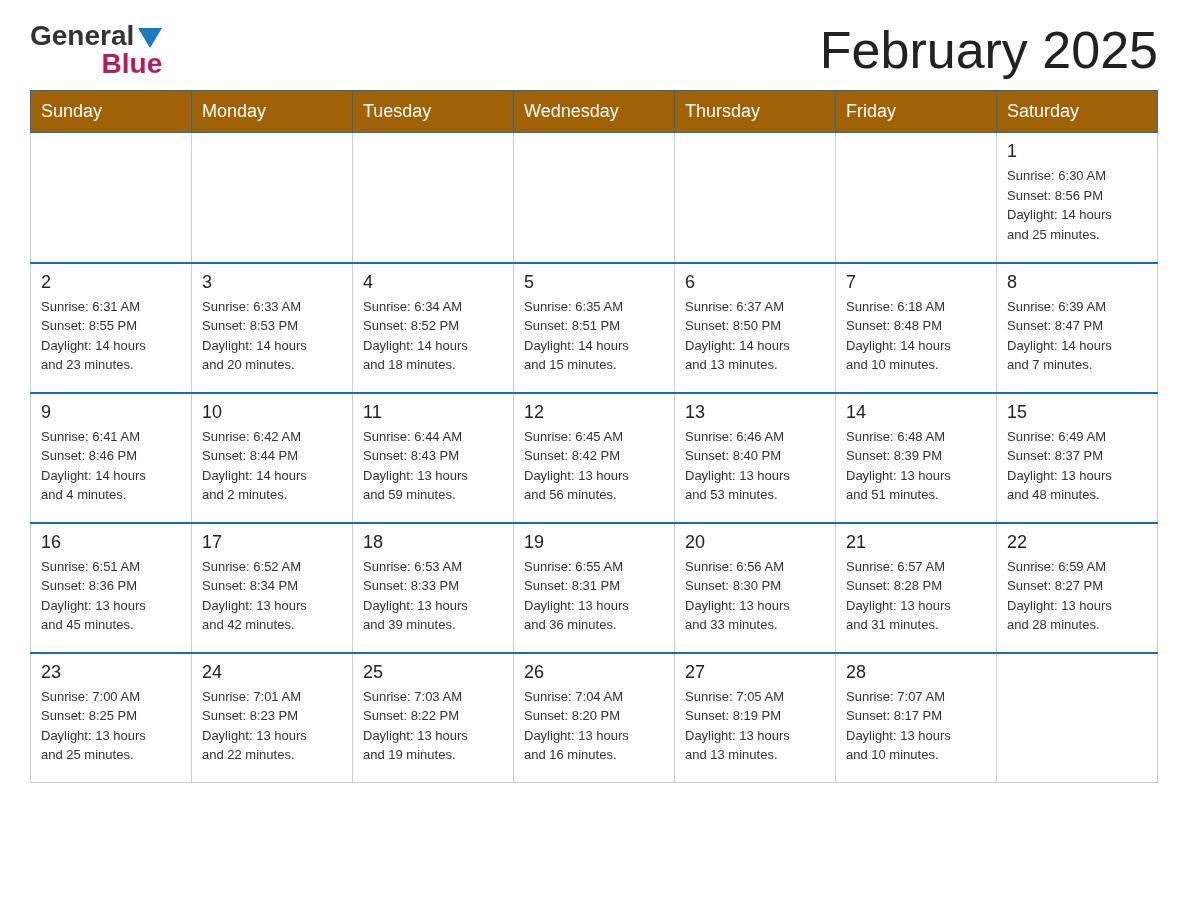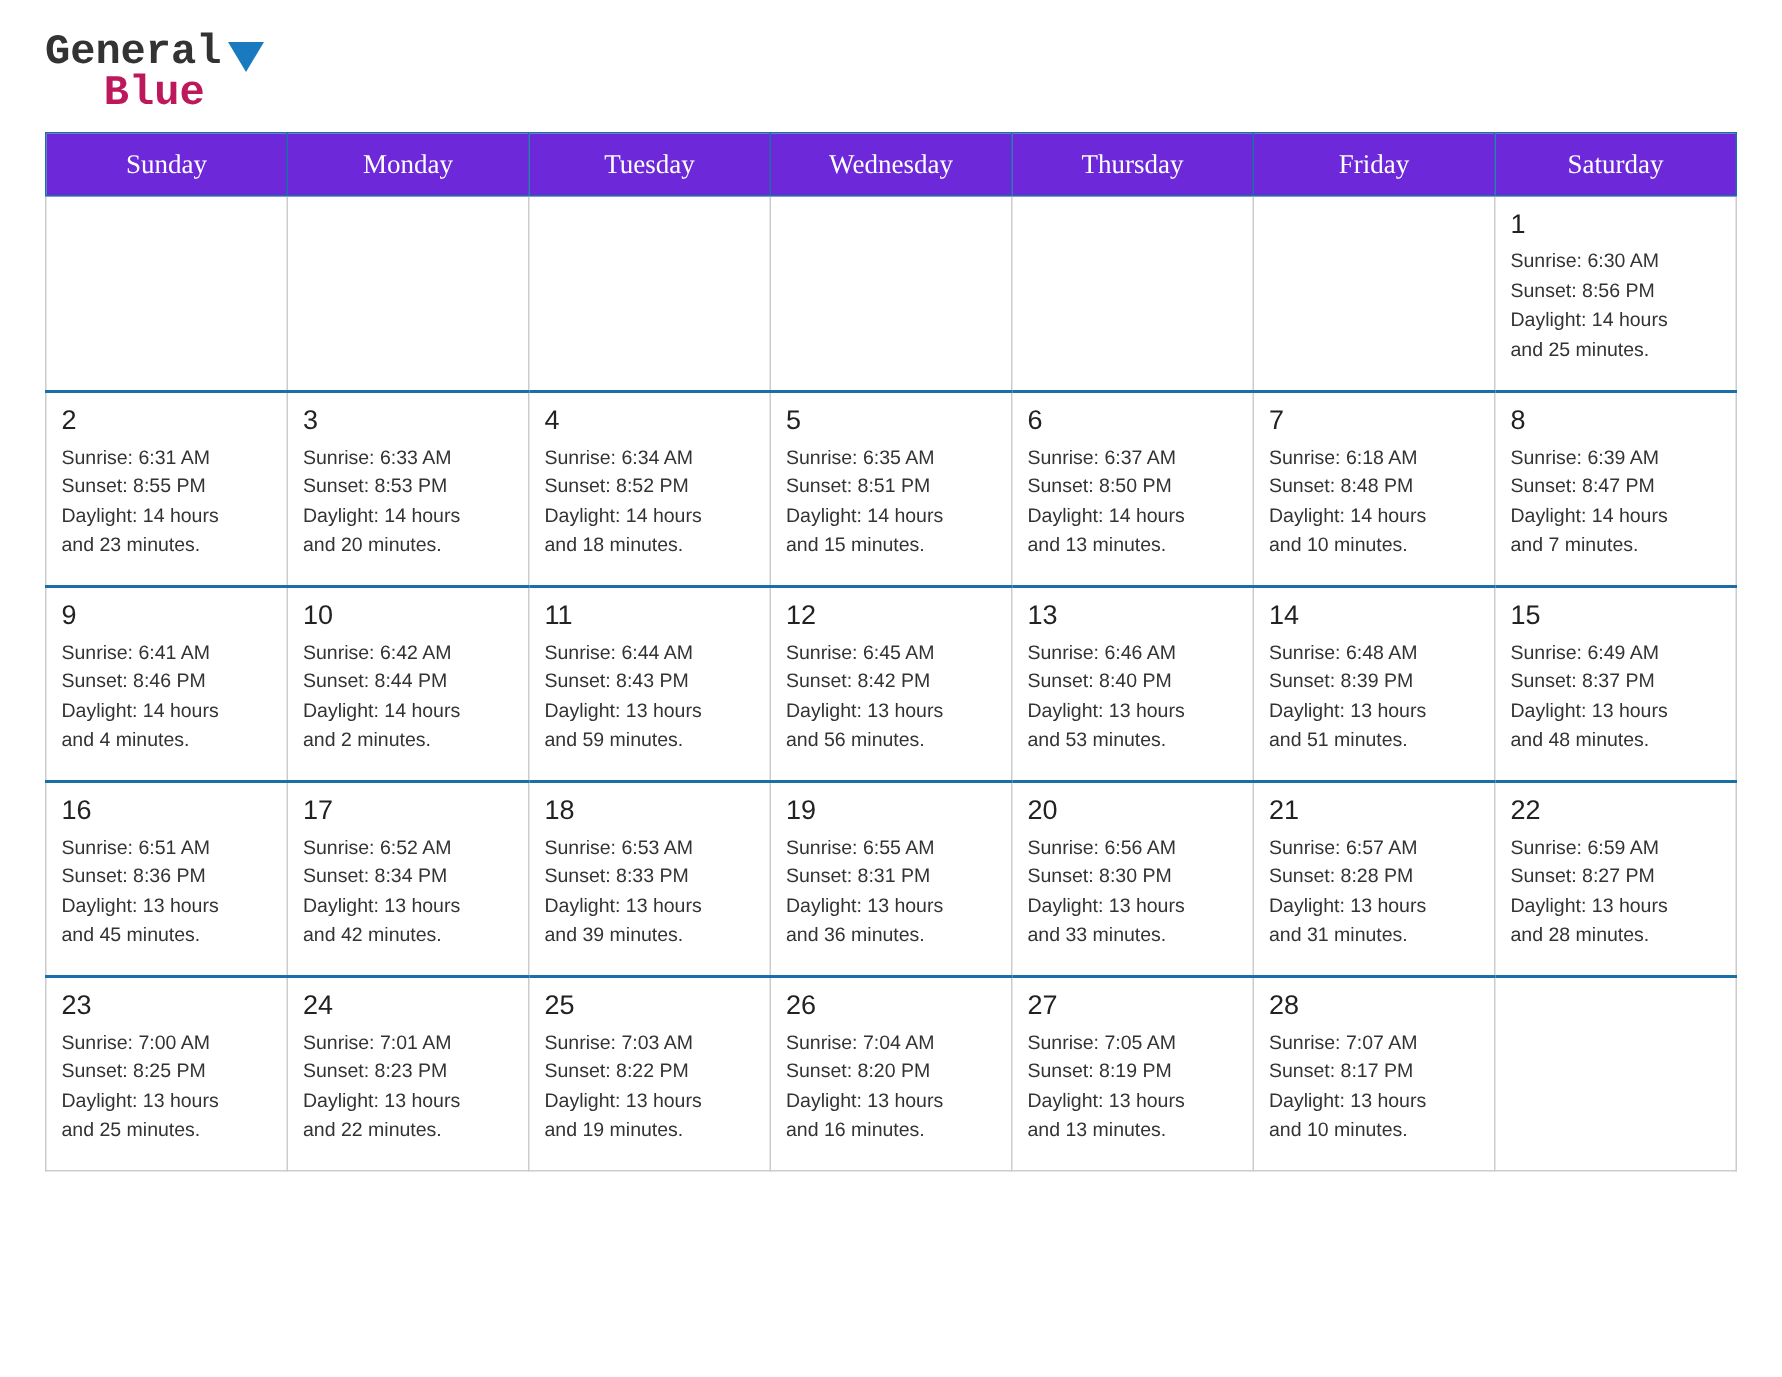--- a/index.html
+++ b/index.html
@@ -12,22 +12,21 @@
     }
     .header {
       display: flex;
       justify-content: space-between;
       align-items: flex-start;
       margin-bottom: 10px;
     }
     .logo {
       display: flex;
       flex-direction: column;
-      align-items: center;
-      font-family: Liberation Mono, monospace;
+      align-items: flex-end;
     }
     .logo-general {
       font-size: 28px;
       font-weight: bold;
       color: #333;
       display: flex;
       align-items: center;
     }
     .logo-triangle {
       width: 0;
@@ -56,28 +55,27 @@
       font-size: 22px;
       color: #444;
       margin-top: 4px;
     }
     .calendar {
       width: 100%;
       border-collapse: collapse;
       margin-top: 10px;
     }
     .calendar th {
-      background-color: #6d28d9;
+      background-color: #a16207;
       color: #fff;
-      text-align: center;
+      text-align: left;
       padding: 10px 10px;
       font-size: 18px;
       font-weight: normal;
       border: 1px solid #1a6fa8;
-      font-family: Liberation Serif, serif;
     }
     .calendar td {
       vertical-align: top;
       padding: 8px 10px;
       border: 1px solid #ccc;
       width: calc(100% / 7);
       min-height: 110px;
       background: #fff;
     }
     .calendar tr.week-row td {
@@ -106,20 +104,21 @@
 
 <div class="header">
   <div class="logo">
     <div class="logo-general">
       <span>General</span>
       <div class="logo-triangle"></div>
     </div>
     <div class="logo-blue">Blue</div>
   </div>
   <div class="title-section">
+    <div class="month-title">February 2025</div>
   </div>
 </div>
 
 <table class="calendar">
   <thead>
     <tr>
     <th>Sunday</th>
         <th>Monday</th>
         <th>Tuesday</th>
         <th>Wednesday</th>

